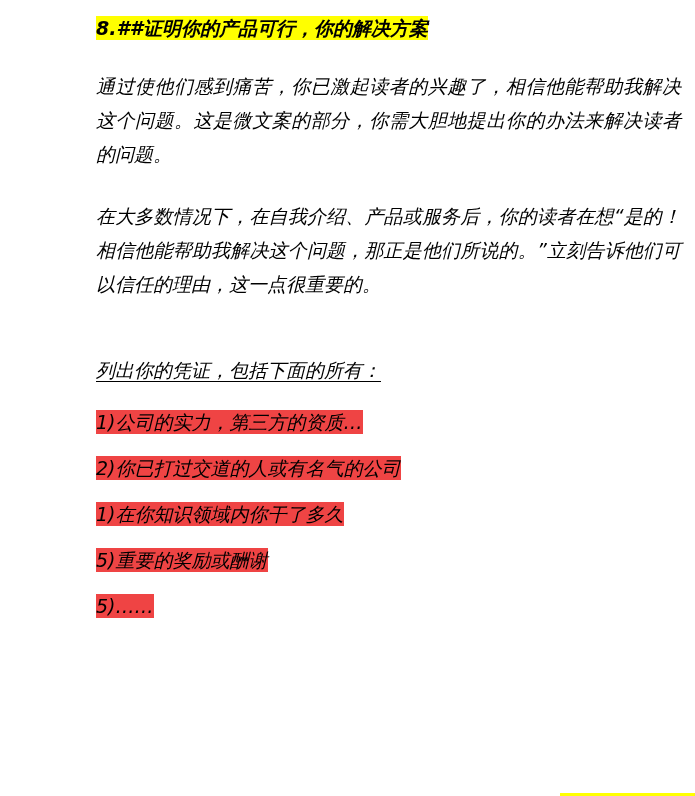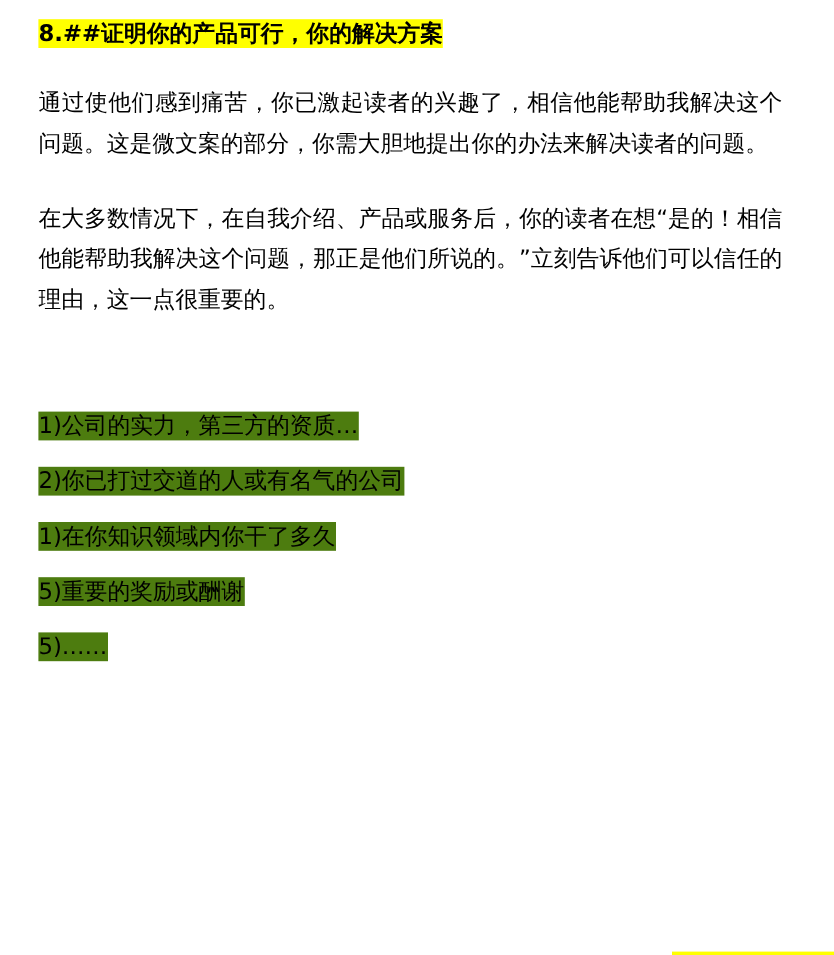--- a/index.html
+++ b/index.html
@@ -9,23 +9,24 @@
   }
   body {
     width: 695px;
     height: 796px;
     font-family: "DejaVu Sans", "Liberation Sans", sans-serif;
     color: #000000;
     overflow: hidden;
     position: relative;
   }
   .page {
-    padding: 14px 14px 0 32px;
+    padding: 14px 14px 0 96px;
     box-sizing: border-box;
     width: 695px;
+    font-style: italic;
   }
   .heading {
     font-size: 19px;
     font-weight: bold;
     line-height: 1.5;
     margin: 0 0 26px 0;
     display: block;
   }
   .heading .hl {
     background: #ffff00;
@@ -34,38 +35,38 @@
   .para {
     font-size: 19px;
     line-height: 34px;
     margin: 0 0 28px 0;
     text-align: justify;
     text-justify: inter-ideograph;
     max-width: 620px;
     letter-spacing: 0px;
   }
   .para-last {
-    margin-bottom: 71px;
+    margin-bottom: 52px;
   }
   .lead {
     font-size: 19px;
     line-height: 34px;
     margin: 0 0 18px 0;
   }
   .lead span {
     text-decoration: underline;
     text-underline-offset: 4px;
   }
   .item {
     font-size: 19px;
     line-height: 34px;
     margin: 0 0 12px 0;
   }
   .item .hl {
-    background: #4d7c0f;
+    background: #ef4444;
     padding: 1px 0;
     text-align: center;
   }
   .bottom-rule {
     position: absolute;
     left: 560px;
     bottom: 0;
     width: 135px;
     height: 3px;
     background: #ffff00;
@@ -74,20 +75,21 @@
 </head>
 <body>
 
 <div class="page">
 
   <h1 class="heading"><span class="hl">8.##证明你的产品可行，你的解决方案</span></h1>
 
   <p class="para">通过使他们感到痛苦，你已激起读者的兴趣了，相信他能帮助我解决这个问题。这是微文案的部分，你需大胆地提出你的办法来解决读者的问题。</p>
   <p class="para para-last">在大多数情况下，在自我介绍、产品或服务后，你的读者在想“是的！相信他能帮助我解决这个问题，那正是他们所说的。”立刻告诉他们可以信任的理由，这一点很重要的。</p>
 
+  <p class="lead"><span>列出你的凭证，包括下面的所有：</span></p>
 
   <p class="item"><span class="hl">1)公司的实力，第三方的资质…</span></p>
   <p class="item"><span class="hl">2)你已打过交道的人或有名气的公司</span></p>
   <p class="item"><span class="hl">1)在你知识领域内你干了多久</span></p>
   <p class="item"><span class="hl">5)重要的奖励或酬谢</span></p>
   <p class="item"><span class="hl">5)……</span></p>
 
 </div>
 
 <div class="bottom-rule"></div>

